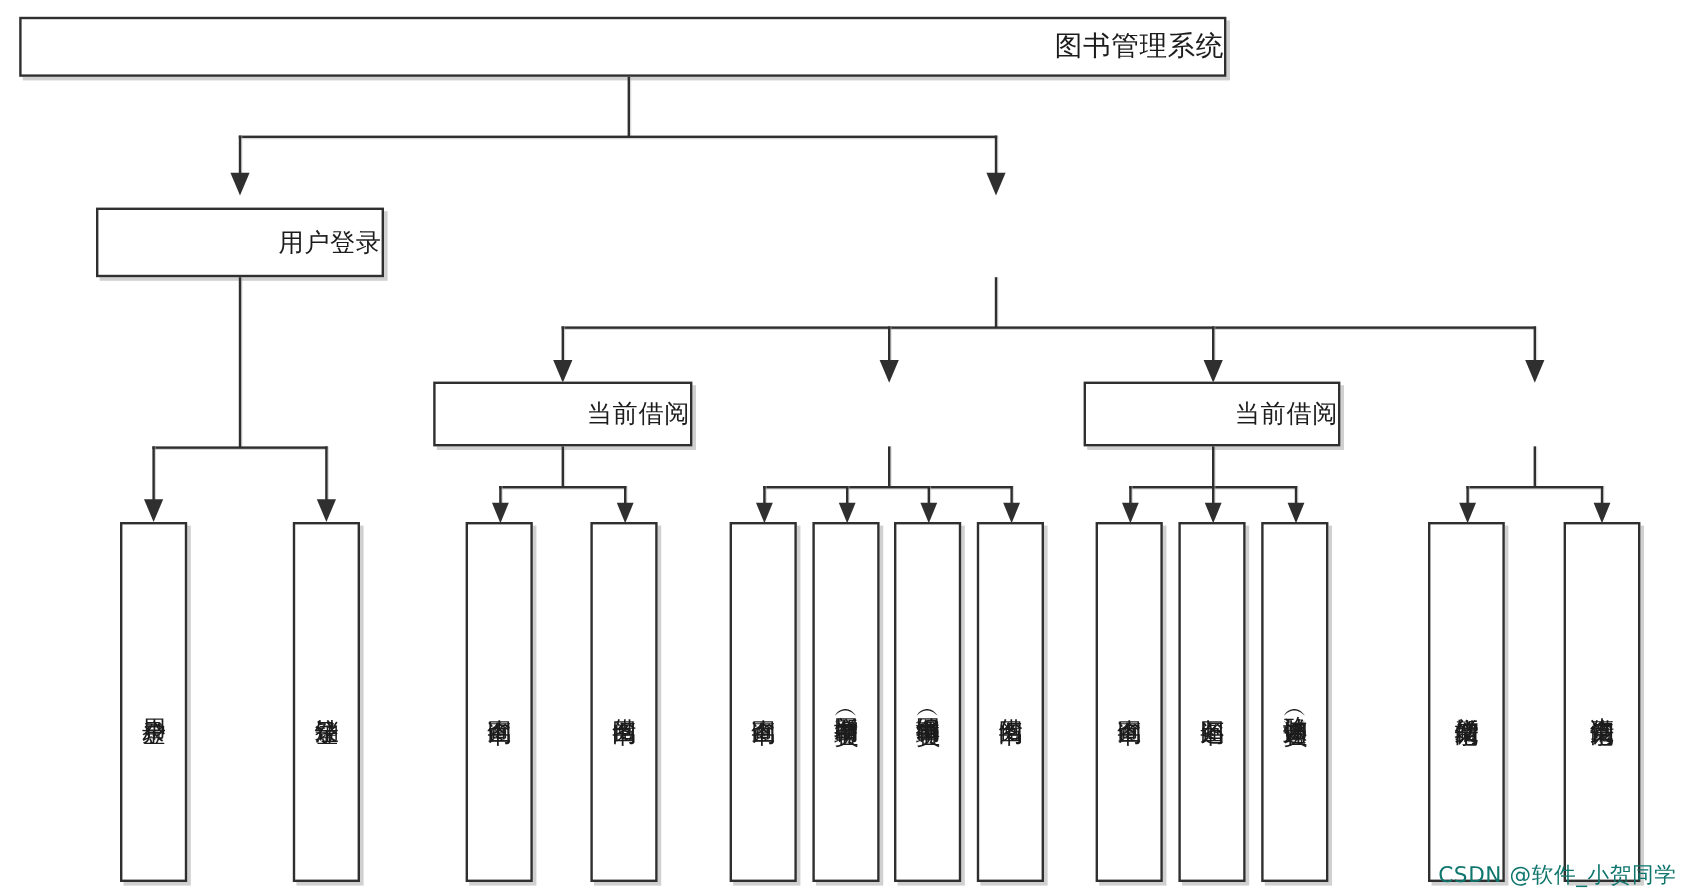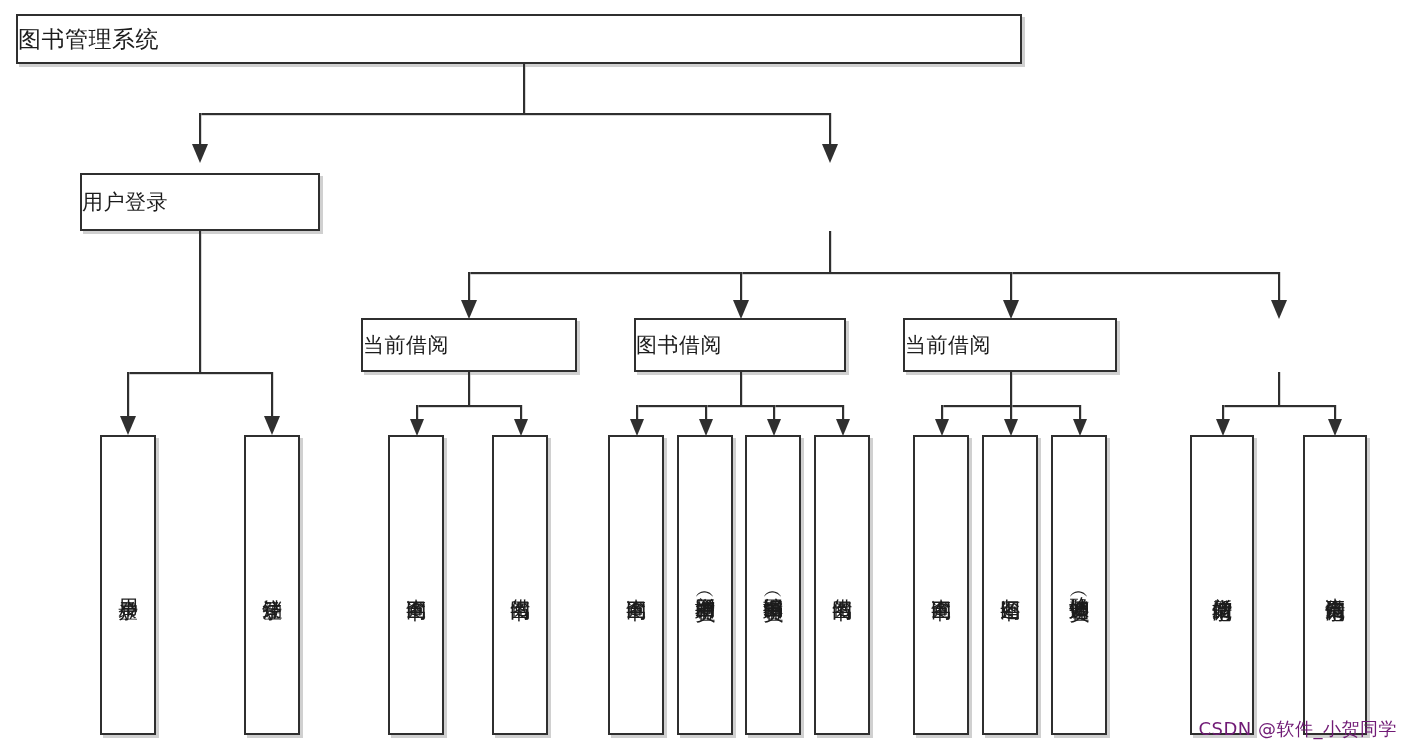--- a/index.html
+++ b/index.html
@@ -21,21 +21,21 @@
   }
   
   .node {
     position: absolute;
     box-sizing: border-box;
     background: #ffffff;
     border: 2px solid #2f2f2f;
     box-shadow: 3px 3px 0 0 rgba(170,170,170,0.55);
     display: flex;
     align-items: center;
-    justify-content: flex-start;
+    justify-content: flex-end;
     text-align: center;
   }
   .node .lbl {
     font-size: 21px;
     line-height: 1.15;
     letter-spacing: 0.5px;
     color: #1c1c1c;
     white-space: nowrap;
   }
   
@@ -83,21 +83,21 @@
     border-right-width: 7px;
     border-top-width: 17px;
   }
 
   
   #watermark {
     position: absolute;
     right: 8px;
     bottom: 6px;
     font-size: 18px;
-    color: #701a75;
+    color: #0f766e;
     letter-spacing: 0.5px;
     white-space: nowrap;
     pointer-events: none;
     user-select: none;
   }
 </style>
 </head>
 <body>
 
 <div id="canvas">
@@ -133,23 +133,20 @@
   <div class="vline" style="left:740px; top:272px; height:30px;"></div>
   <div class="arrow" style="left:733px; top:300px;"></div>
   <div class="vline" style="left:1010px; top:272px; height:30px;"></div>
   <div class="arrow" style="left:1003px; top:300px;"></div>
   <div class="vline" style="left:1278px; top:272px; height:30px;"></div>
   <div class="arrow" style="left:1271px; top:300px;"></div>
 
   <div class="node" style="left:361px; top:318px; width:216px; height:54px;">
     <span class="lbl">当前借阅</span>
   </div>
-  <div class="node" style="left:634px; top:318px; width:212px; height:54px;">
-    <span class="lbl">图书借阅</span>
-  </div>
   <div class="node" style="left:903px; top:318px; width:214px; height:54px;">
     <span class="lbl">当前借阅</span>
   </div>
 
   <div class="vline" style="left:468px; top:372px; height:34px;"></div>
   <div class="hline" style="left:416px; top:405px; width:106px;"></div>
   <div class="vline" style="left:416px; top:405px; height:16px;"></div>
   <div class="arrow small" style="left:410px; top:419px;"></div>
   <div class="vline" style="left:520px; top:405px; height:16px;"></div>
   <div class="arrow small" style="left:514px; top:419px;"></div>

